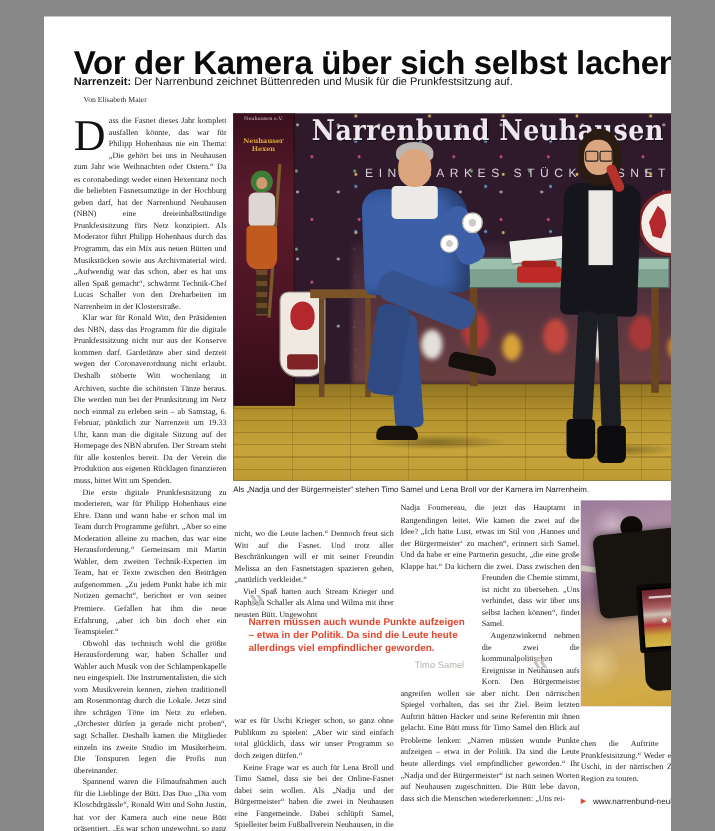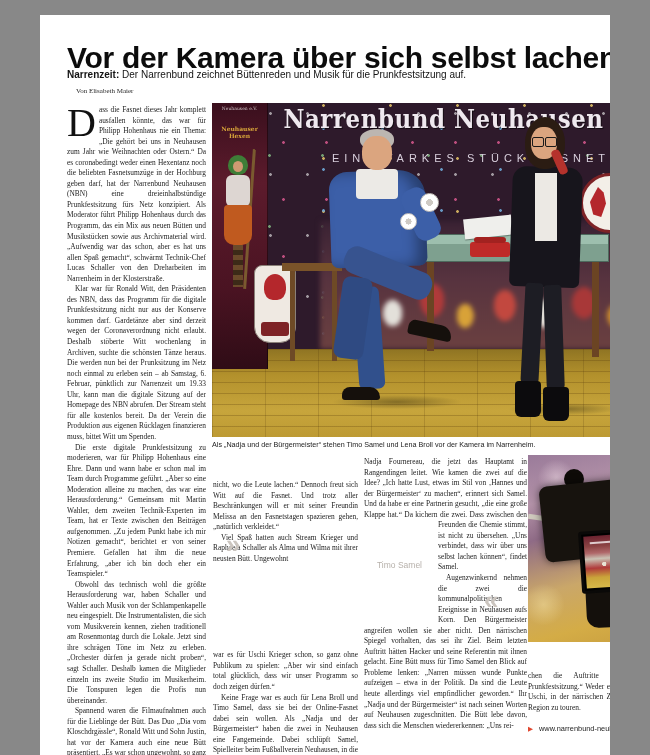--- a/index.html
+++ b/index.html
@@ -321,20 +321,21 @@
     <p>Keine Frage war es auch für Lena Broll und Timo Samel, dass sie bei der Online-Fasnet dabei sein wollen. Als „Nadja und der Bürgermeister“ haben die zwei in Neuhausen eine Fangemeinde. Dabei schlüpft Samel, Spielleiter beim Fußballverein Neuhausen, in die Rolle von Bürgermeister Ingo Hacker. Lena Broll verkörpert dessen ehemalige persönliche Referentin</p>
   </div>
 
   <div class="col" id="colC">
     <p><span>Nadja Fournereau, die jetzt das Hauptamt in Rangendingen leitet. Wie kamen die zwei auf die Idee? „Ich hatte Lust, etwas im Stil von ‚Hannes und der Bürgermeister‘ zu machen“, erinnert sich Samel. Und da habe er eine Partnerin gesucht, „die eine große Klappe hat.“ Da kichern die zwei.</span> <span class="intrude"></span><span>Dass zwischen den Freunden die Chemie stimmt, ist nicht zu übersehen. „Uns verbindet, dass wir über uns selbst lachen können“, findet Samel.</span></p>
     <p>Augenzwinkernd nehmen die zwei die kommunalpolitischen Ereignisse in Neuhausen aufs Korn. Den Bürgermeister angreifen wollen sie aber nicht. Den närrischen Spiegel vorhalten, das sei ihr Ziel. Beim letzten Auftritt hätten Hacker und seine Referentin mit ihnen gelacht. Eine Bütt muss für Timo Samel den Blick auf Probleme lenken: „Narren müssen wunde Punkte aufzeigen – etwa in der Politik. Da sind die Leute heute allerdings viel empfindlicher geworden.“ Ihr „Nadja und der Bürgermeister“ ist nach seinen Worten auf Neuhausen zugeschnitten. Die Bütt lebe davon, dass sich die Menschen wiedererkennen: „Uns rei-</p>
   </div>
 
   <div class="pullquote">
     <div class="pq-open">»</div>
+    <div class="pq-text">Narren müssen auch wunde Punkte aufzeigen – etwa in der Politik. Da sind die Leute heute allerdings viel empfindlicher geworden.</div>
     <div class="pq-attr">Timo Samel</div>
   </div>
   <div class="pq-close">«</div>
 
   <div id="photoCam">
     <div class="pc-bg"></div>
     <div class="pc-handle"></div>
     <div class="pc-dial1"></div>
     <div class="pc-dial2"></div>
     <div class="pc-body"></div>

